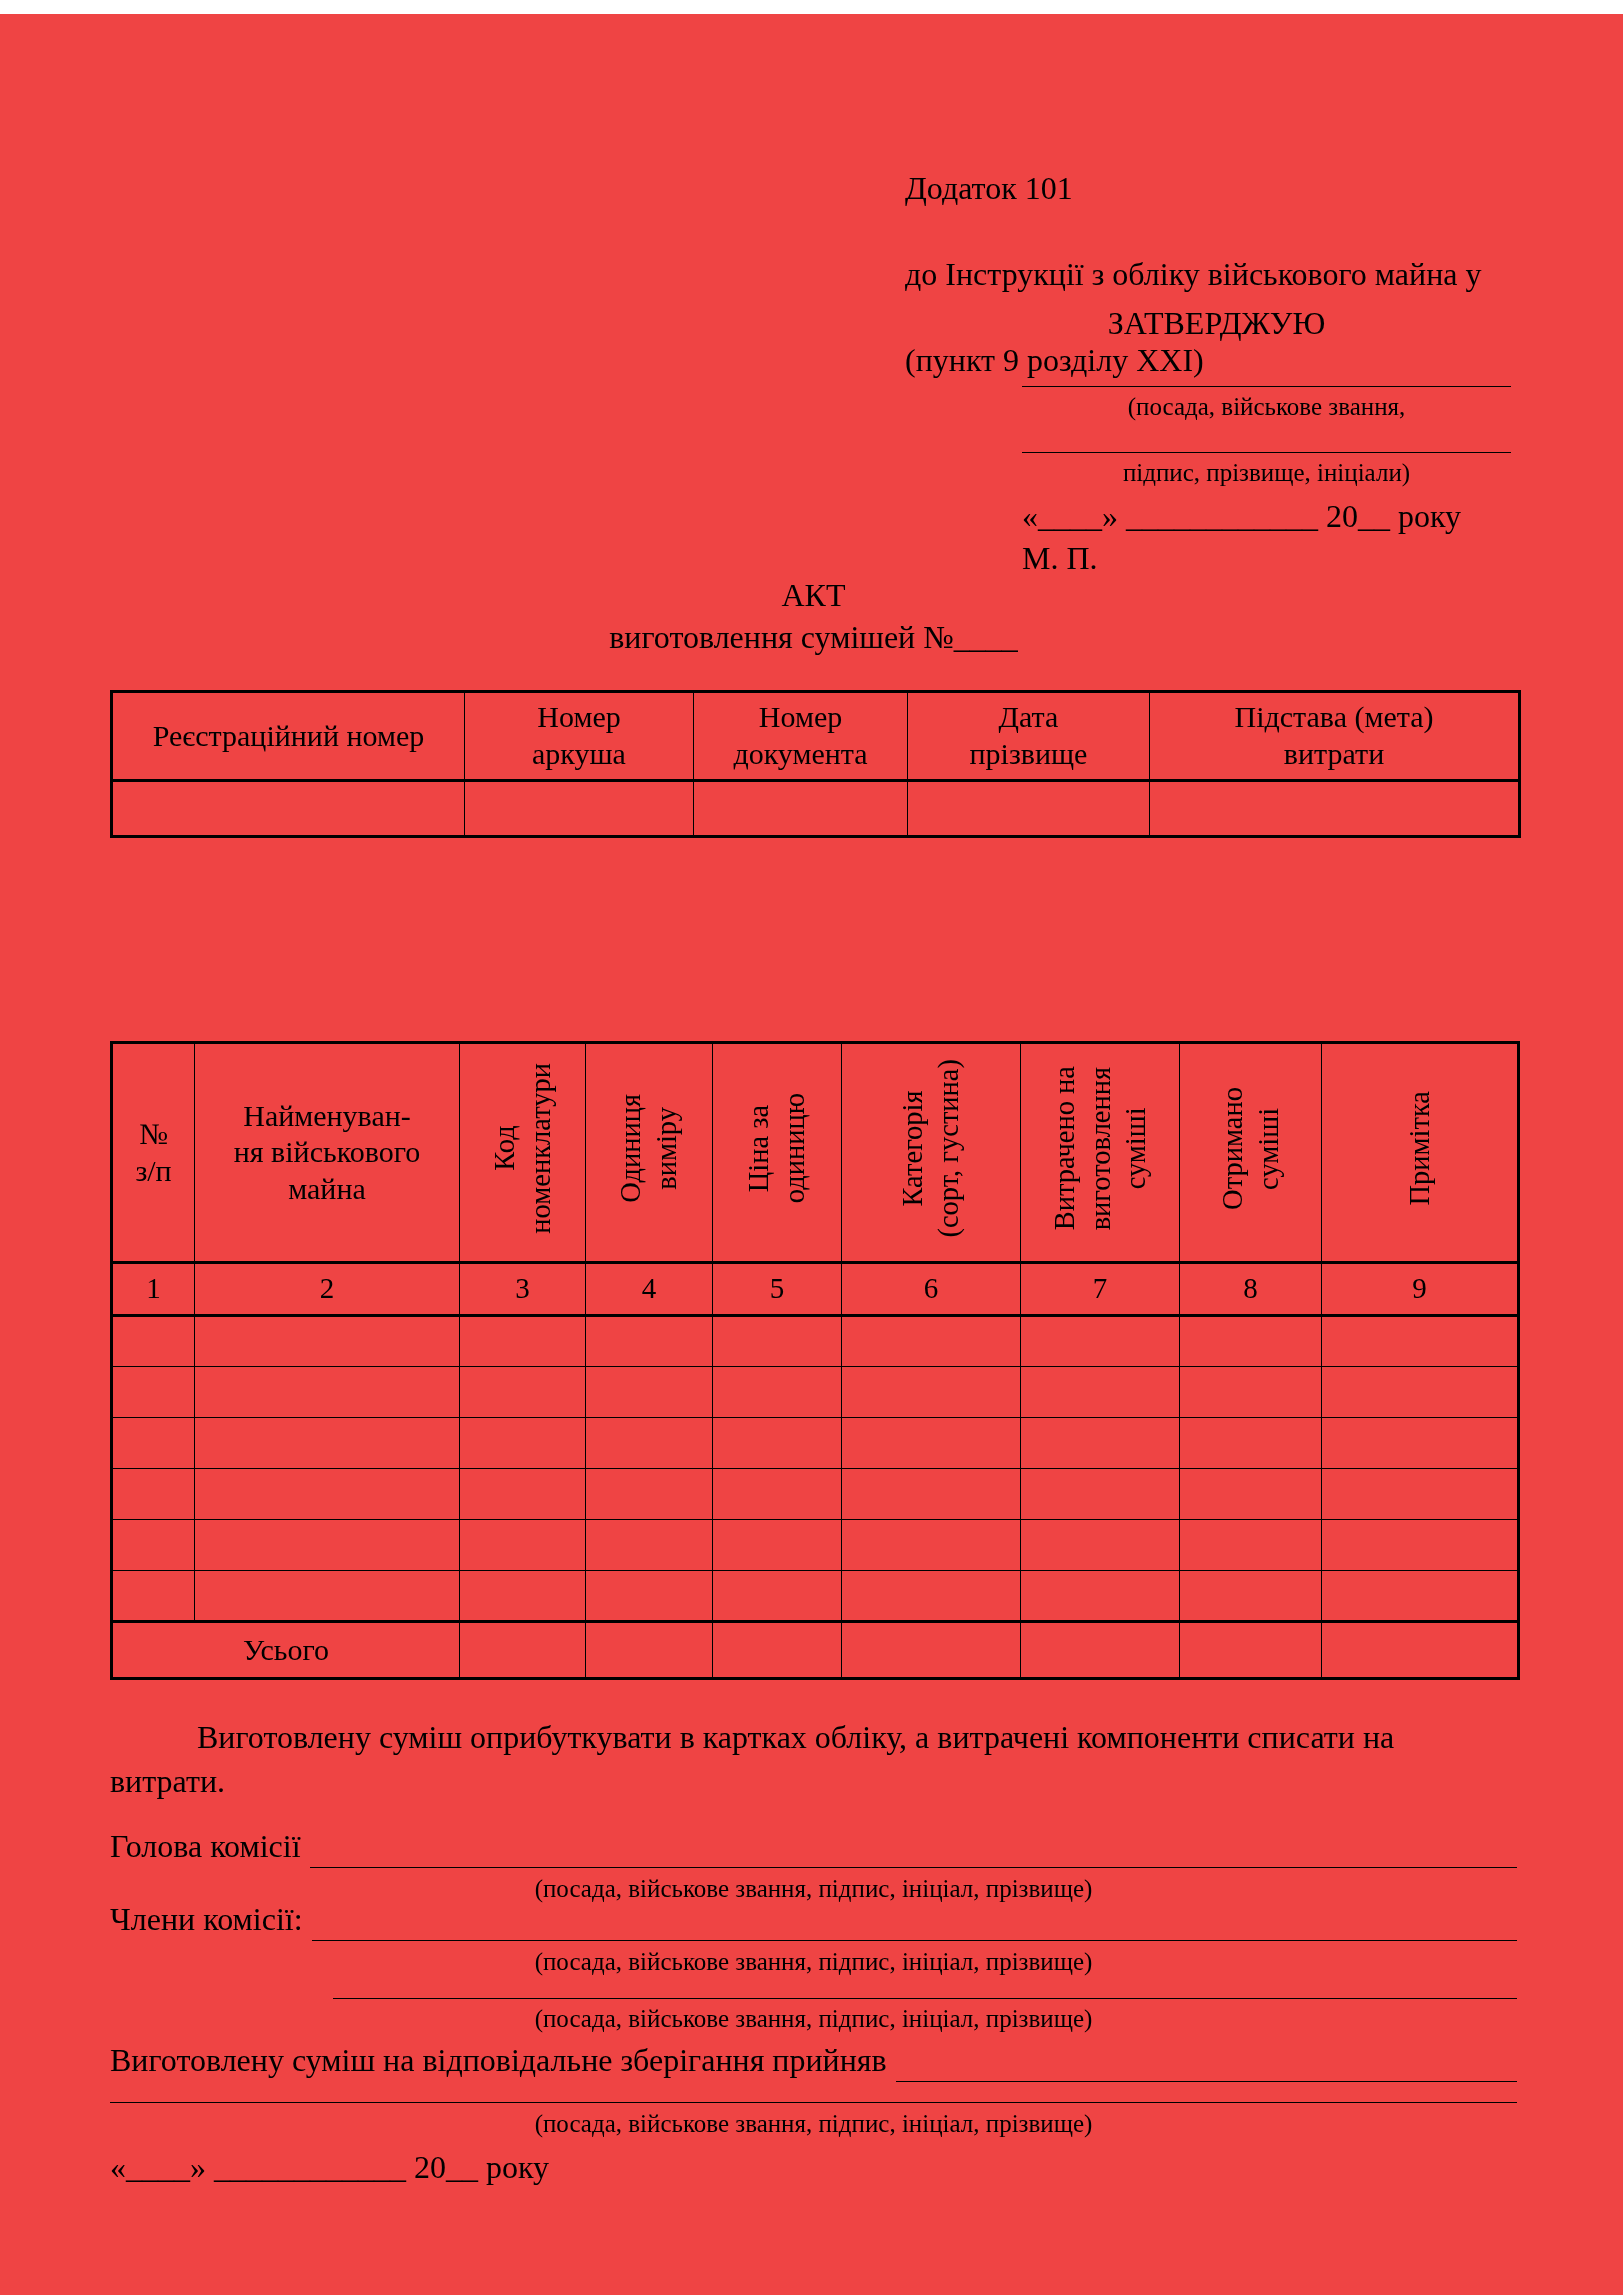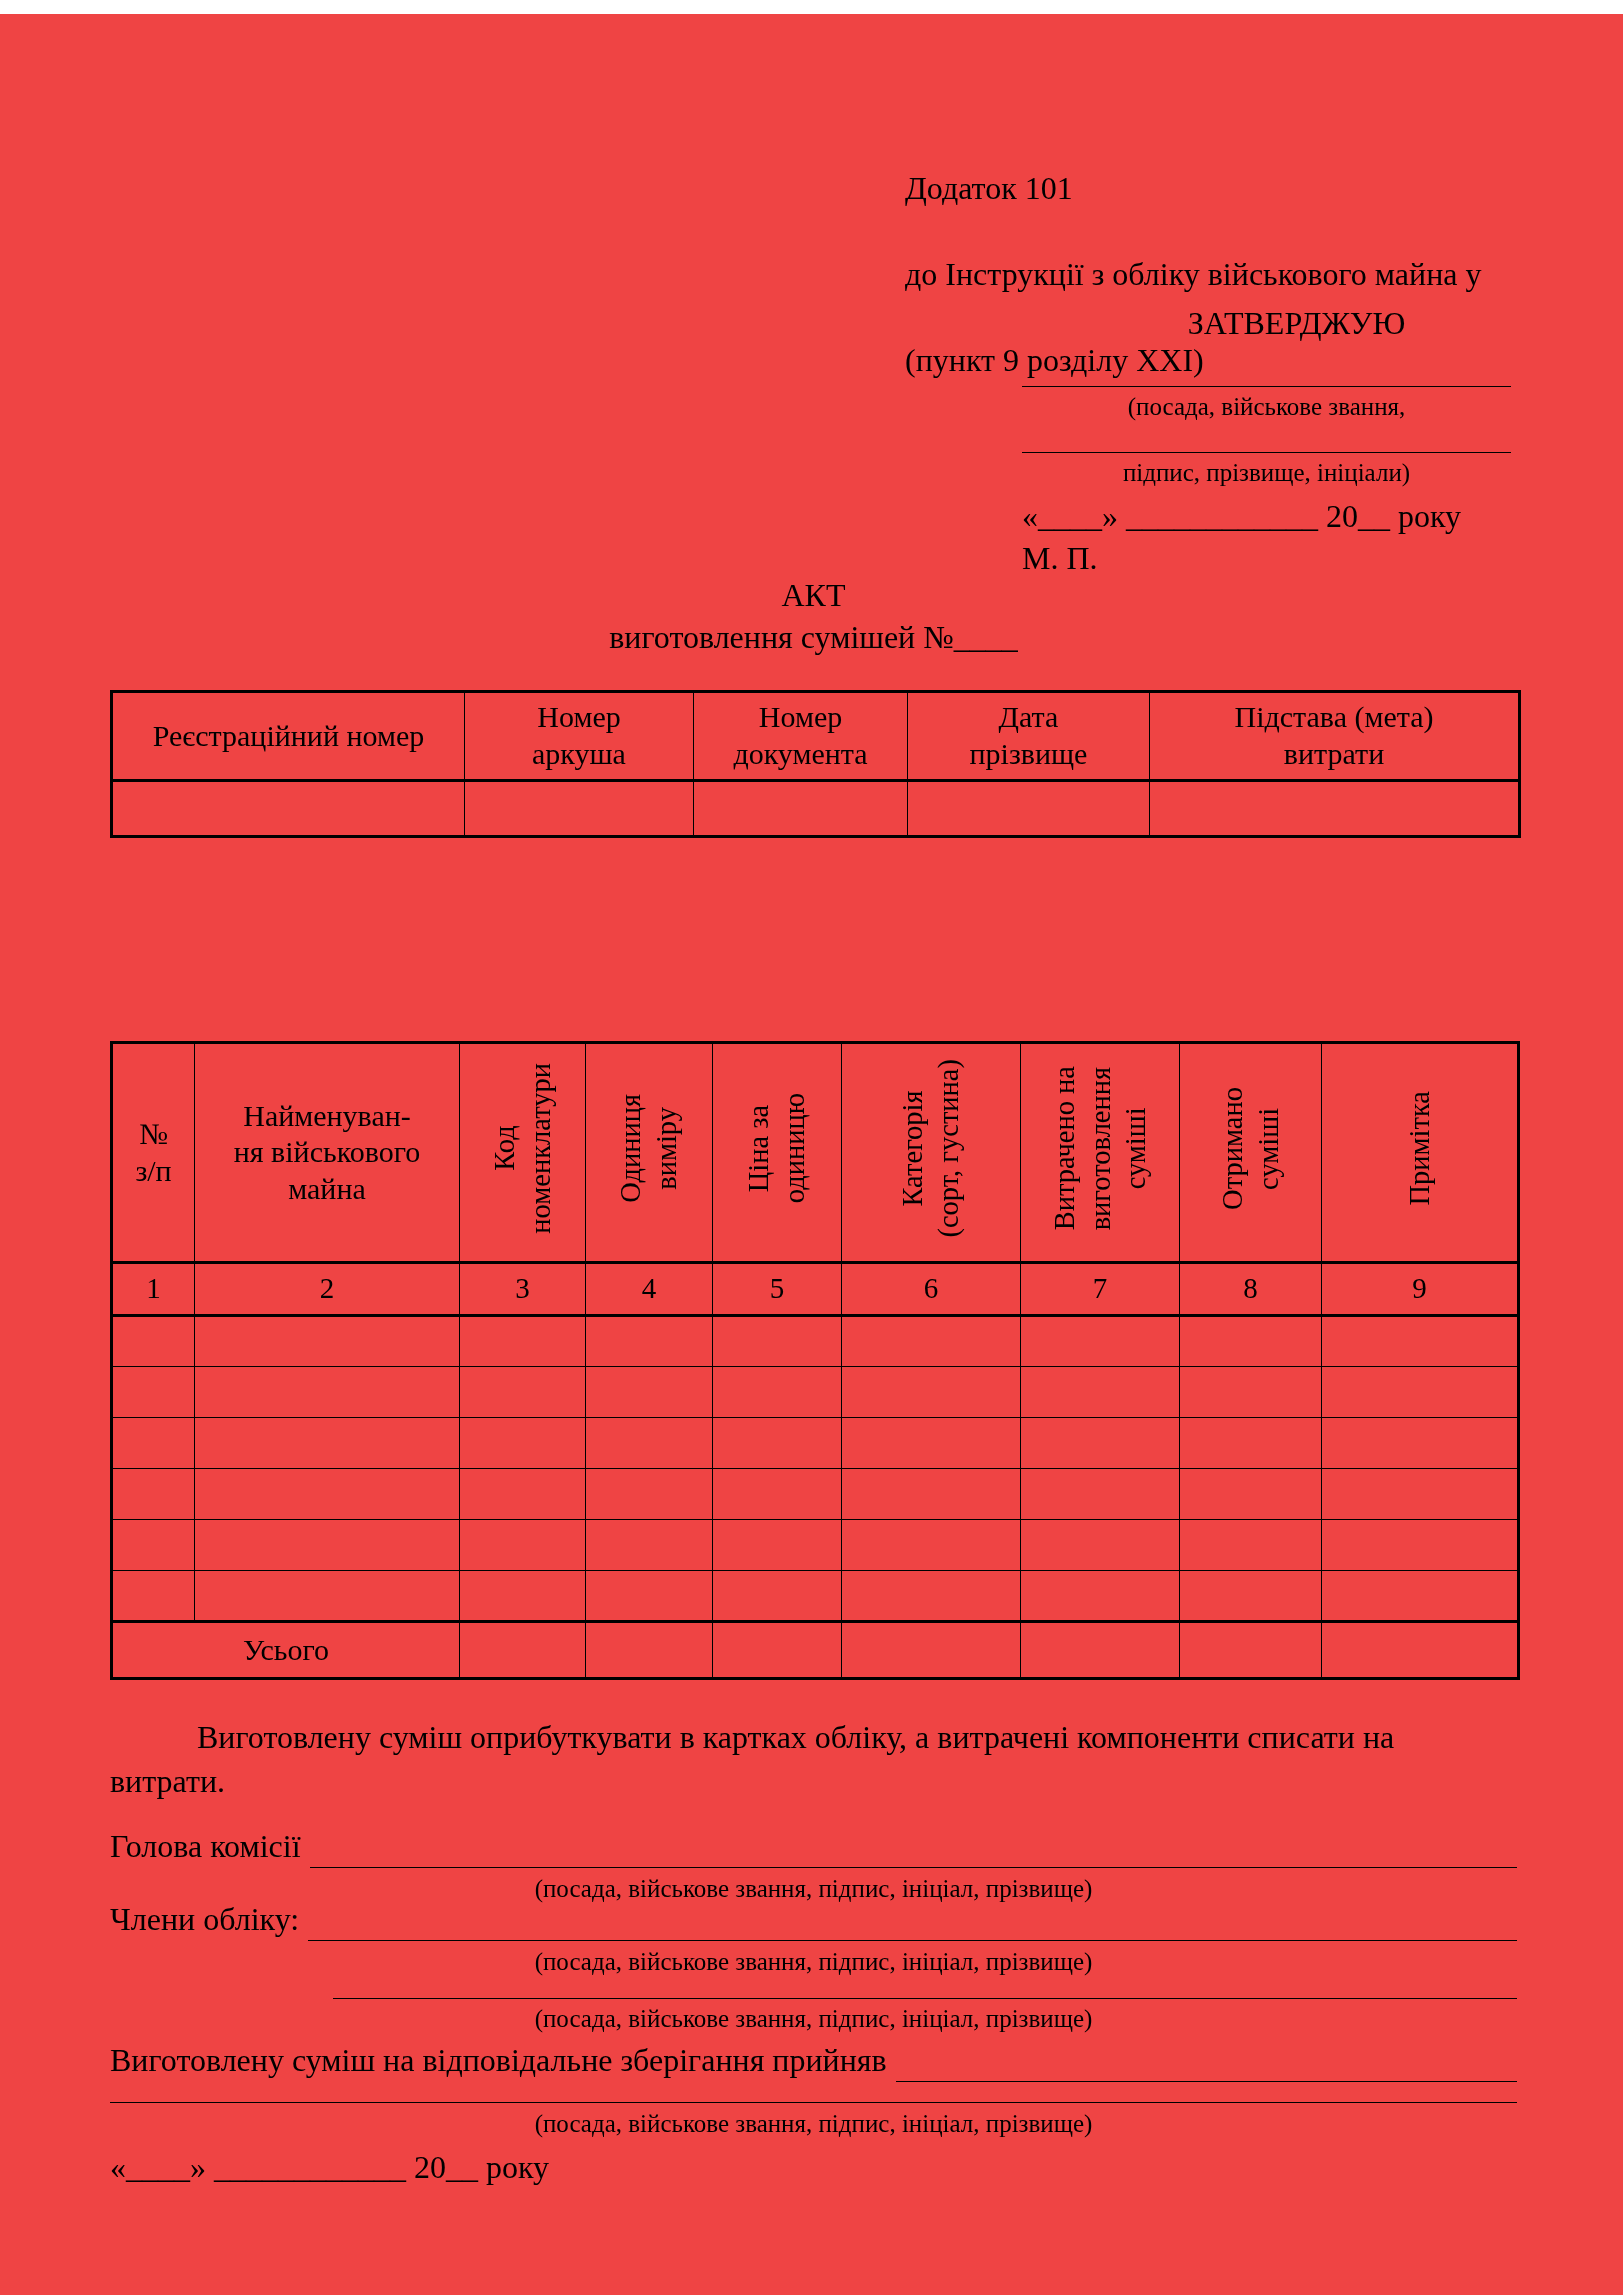--- a/index.html
+++ b/index.html
@@ -52,21 +52,21 @@
 <body>
 
 <div class="page">
 
   <div class="abs t pre" style="left:905px; top:110px; width:620px;">
     <div>Додаток 101</div>
     <div>до Інструкції з обліку військового майна у</div>
     <div>(пункт 9 розділу XXI)</div>
   </div>
 
-  <div class="abs t center" style="left:1052px; top:288px; width:489px;">ЗАТВЕРДЖУЮ</div>
+  <div class="abs t center" style="left:972px; top:288px; width:489px;">ЗАТВЕРДЖУЮ</div>
 
   <div class="hline" style="left:1022px; top:372px; width:489px;"></div>
   <div class="abs cap center" style="left:1022px; top:379px; width:489px;">(посада, військове звання,</div>
 
   <div class="hline" style="left:1022px; top:438px; width:489px;"></div>
   <div class="abs cap center" style="left:1022px; top:445px; width:489px;">підпис, прізвище, ініціали)</div>
 
   <div class="abs t" style="left:1022px; top:481px;">«____» ____________ 20__ року</div>
   <div class="abs t" style="left:1022px; top:523px;">М. П.</div>
 
@@ -231,21 +231,21 @@
   <div class="abs t pre note" style="left:110px; top:1701px; width:1407px; text-indent:87px; line-height:44px;">Виготовлену суміш оприбуткувати в картках обліку, а витрачені компоненти списати на
 витрати.</div>
 
   <div class="sig-row" style="left:110px; top:1814px; width:1407px;text-align:center;">
     <span class="sig-label">Голова комісії</span>
     <span class="sig-line"></span>
   </div>
   <div class="abs cap center" style="left:110px; top:1861px; width:1407px;">(посада, військове звання, підпис, ініціал, прізвище)</div>
 
   <div class="sig-row" style="left:110px; top:1887px; width:1407px;">
-    <span class="sig-label">Члени обліку:</span>
+    <span class="sig-label">Члени комісії:</span>
     <span class="sig-line"></span>
   </div>
   <div class="abs cap center" style="left:110px; top:1934px; width:1407px;">(посада, військове звання, підпис, ініціал, прізвище)</div>
 
   <div class="hline" style="left:333px; top:1984px; width:1184px;"></div>
   <div class="abs cap center" style="left:110px; top:1991px; width:1407px;">(посада, військове звання, підпис, ініціал, прізвище)</div>
 
   <div class="sig-row" style="left:110px; top:2028px; width:1407px;">
     <span class="sig-label">Виготовлену суміш на відповідальне зберігання прийняв</span>
     <span class="sig-line"></span>

